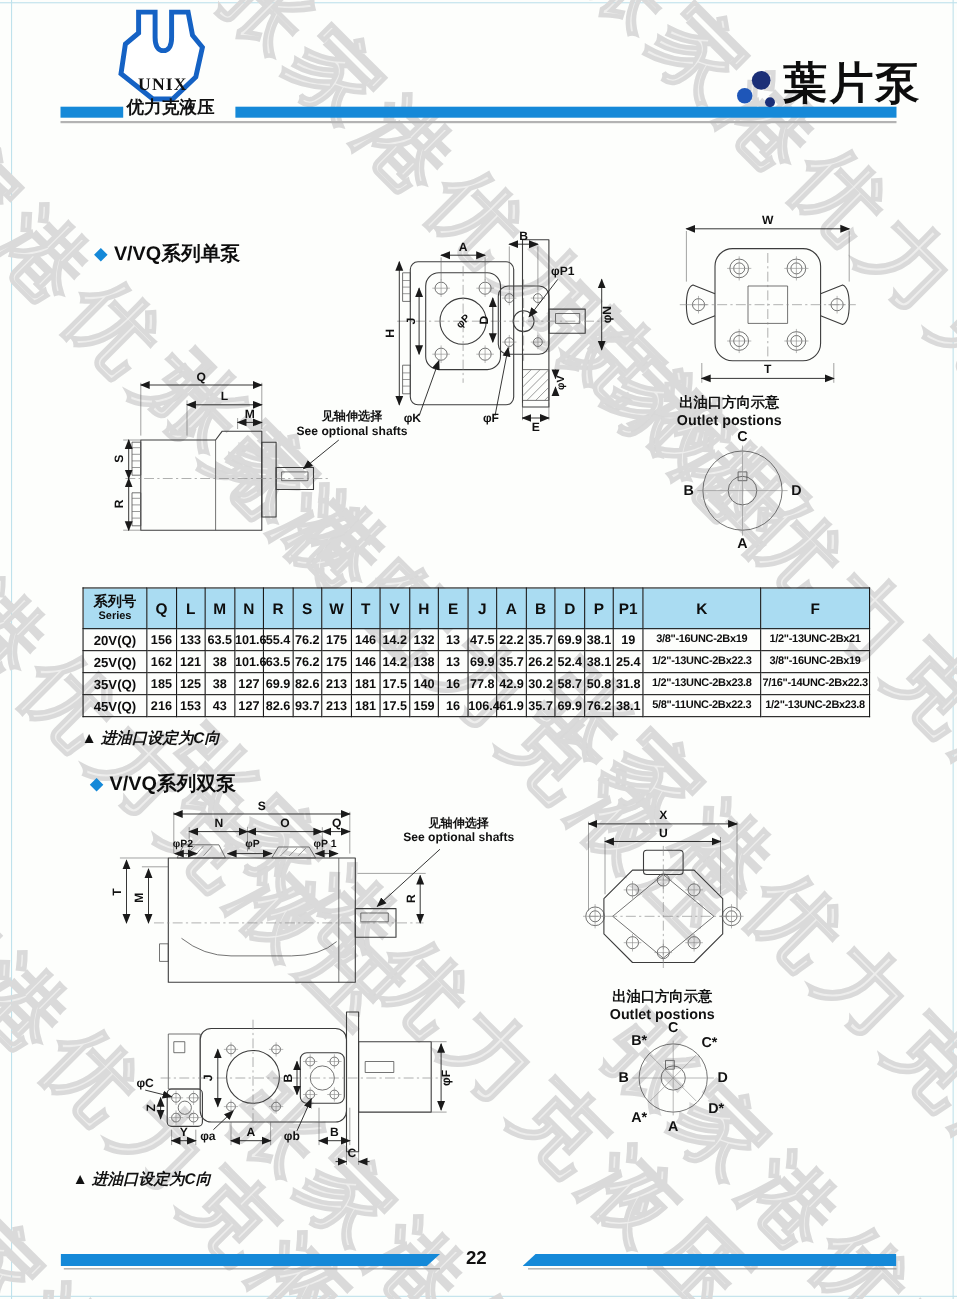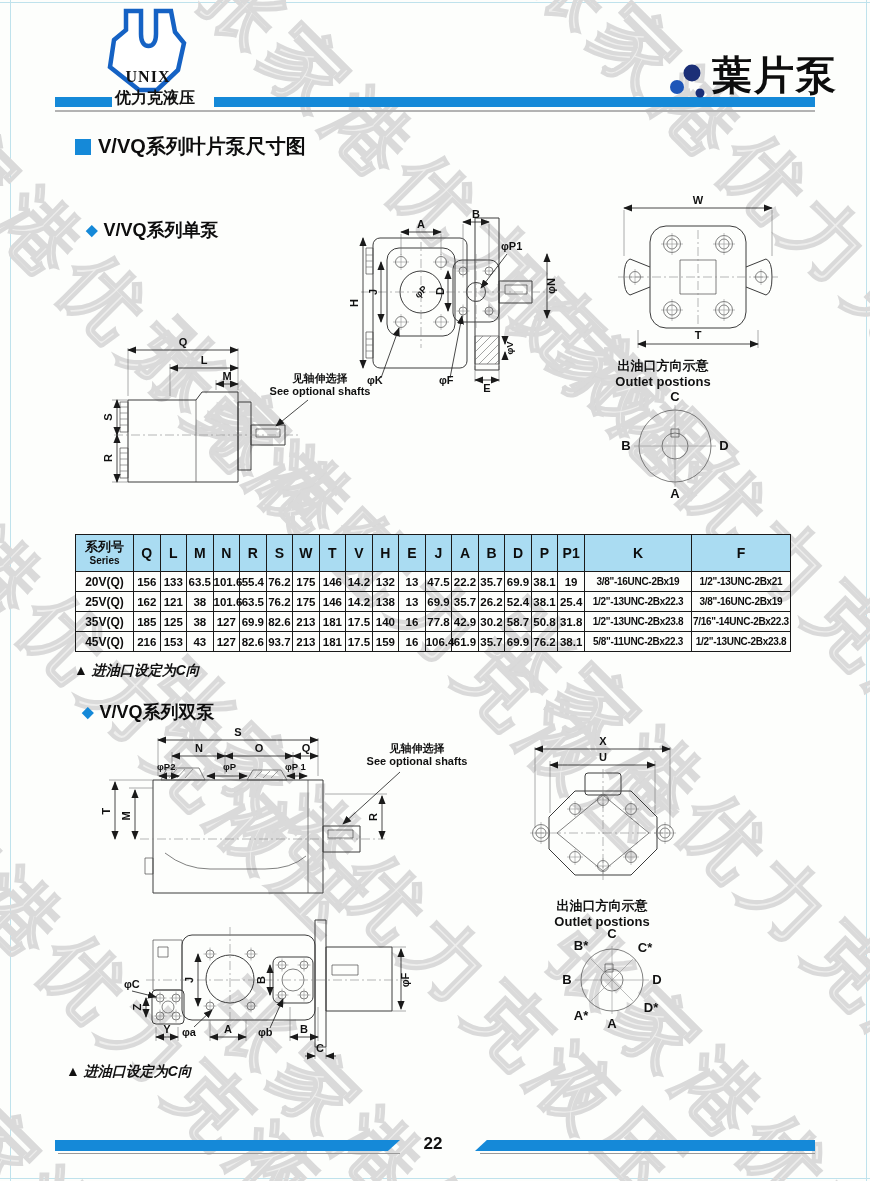--- a/index.html
+++ b/index.html
@@ -92,24 +92,20 @@
   <div class="hbar" style="left:214px;top:97px;width:601px"></div>
   <div class="hline" style="left:55px;top:110px;width:760px"></div>
 
   <svg class="fg" style="left:662px;top:58px" width="46" height="44" viewBox="0 0 46 44">
     <circle cx="30" cy="15" r="8.5" fill="#1b2f77"></circle>
     <circle cx="15" cy="29" r="7" fill="#1e56b8"></circle>
     <circle cx="38" cy="35" r="4.5" fill="#1b2f77"></circle>
   </svg>
   <div class="fg page-title" style="left:712px;top:48px">葉片泵</div>
 
-  <div class="fg sec-title" style="left:75px;top:133px">
-    <div class="sec-sq"></div>
-    <span>V/VQ系列叶片泵尺寸图</span>
-  </div>
 
   <div class="fg sub-title" style="left:86px;top:218px">
     <span class="dia">◆</span>
     <span>V/VQ系列单泵</span>
   </div>
 
   <svg class="drw" style="left:355px;top:208px" width="240" height="195" viewBox="0 0 240 195">
     <defs>
       <marker id="aw" viewBox="0 0 10 8" refX="9" refY="4" markerWidth="9" markerHeight="8" orient="auto-start-reverse" markerUnits="userSpaceOnUse">
         <path d="M0 0L10 4L0 8z" fill="#1a1a1a"></path>

